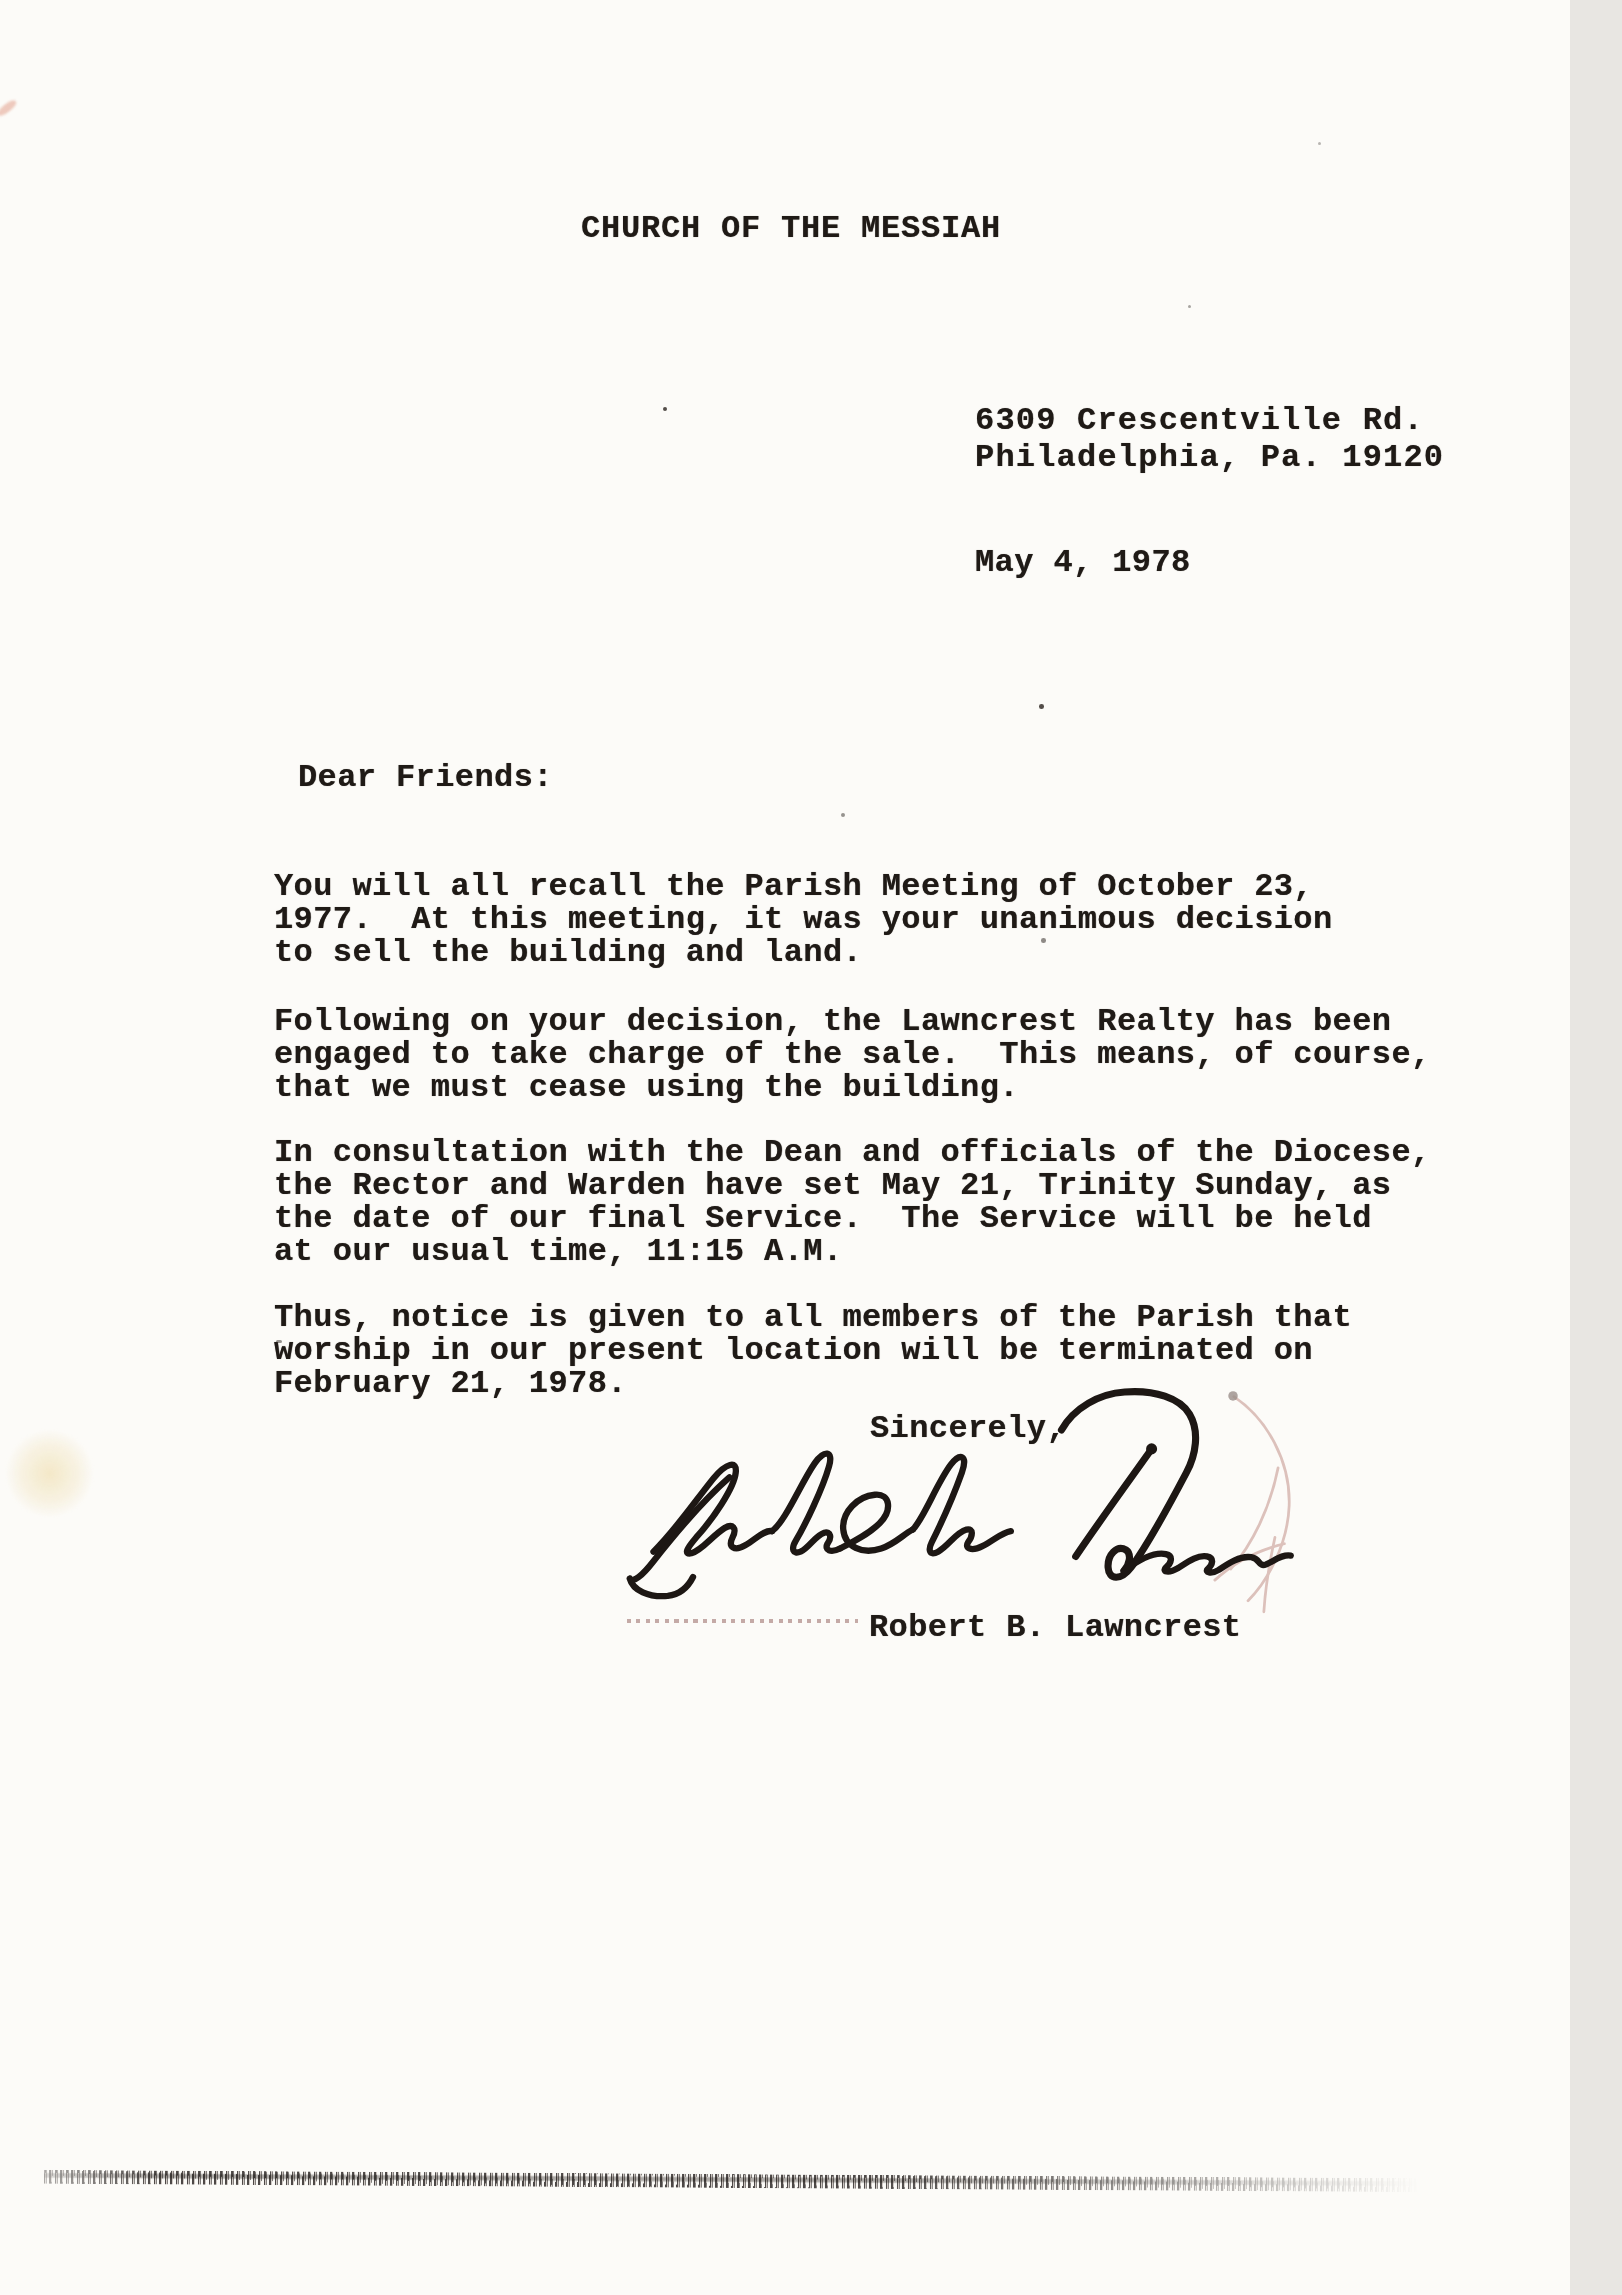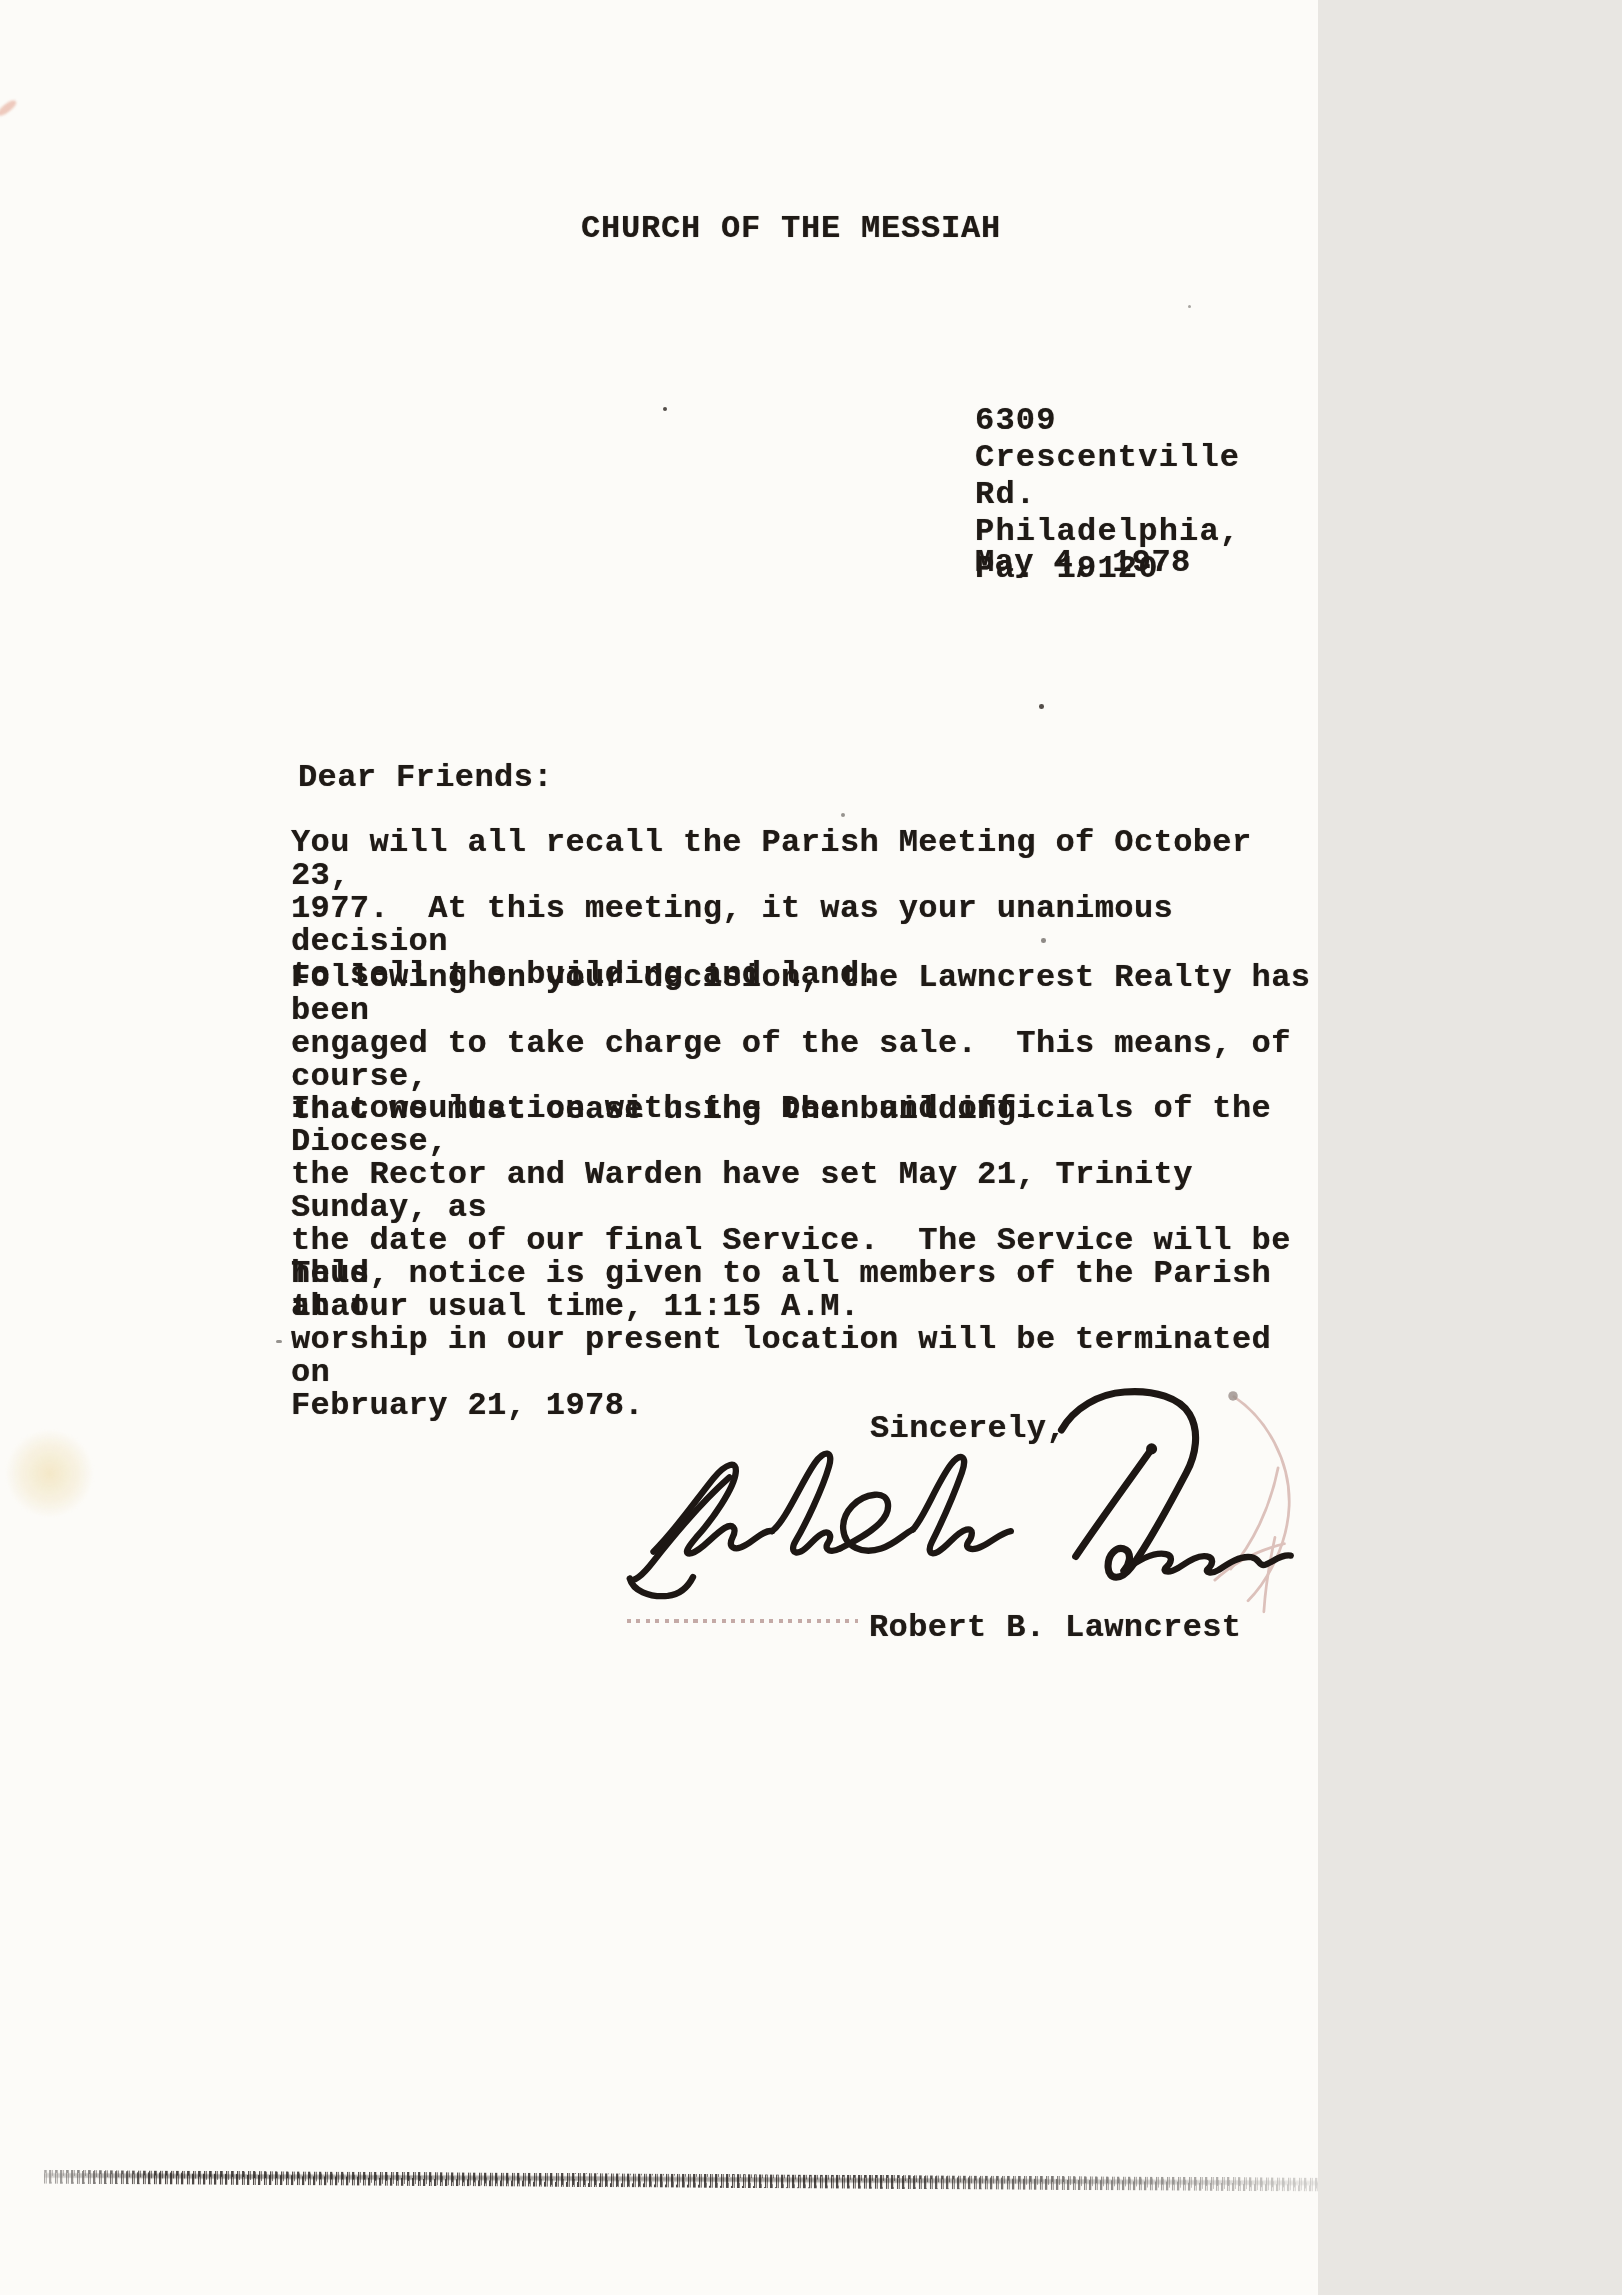--- a/index.html
+++ b/index.html
@@ -1,37 +1,37 @@
 <!DOCTYPE html>
 <html style="font-size:12.7px"><head>
 <meta charset="utf-8">
 <style>
   html,body{margin:0;padding:0;background:#e8e6e2;}
   .page{
     position:relative;
-    width:1318px;height:2295px;
+    width:1570px;height:2295px;
     background:#fcfbf8;
     overflow:hidden;
     font-family:"Liberation Mono","DejaVu Sans Mono",monospace;
     color:#1f1a16;
   }
   .typed{
     position:absolute;
     font-size:32px;
     line-height:33px;
     font-weight:600;
     letter-spacing:0.4px;
     white-space:pre-wrap;
     text-shadow:0 0 0.8px rgba(31,26,22,.55), 0.4px 0.4px 0 rgba(31,26,22,.2);
   }
   .letterhead{left:581px;top:212px;letter-spacing:0.8px;}
   .address{left:975px;top:402px;line-height:37px;letter-spacing:1.2px;}
   .date{left:975px;top:546px;}
   .salutation{left:286px;top:761px;margin-left:12px;}
-  .para{left:291px;}
+  .para{left:274px;margin-top:44px;}
   .p1{top:826px;}
   .p2{top:961px;}
   .p3{top:1092px;}
   .p4{top:1257px;}
   .closing{left:870px;top:1412px;}
   .typed-name{left:869px;top:1611px;}
   .signature{position:absolute;left:601px;top:1373px;}
   .smudge-line{
     position:absolute;left:627px;top:1619px;width:231px;height:4px;
     background:repeating-linear-gradient(90deg, rgba(140,90,85,.5) 0 4px, transparent 4px 9.5px);

